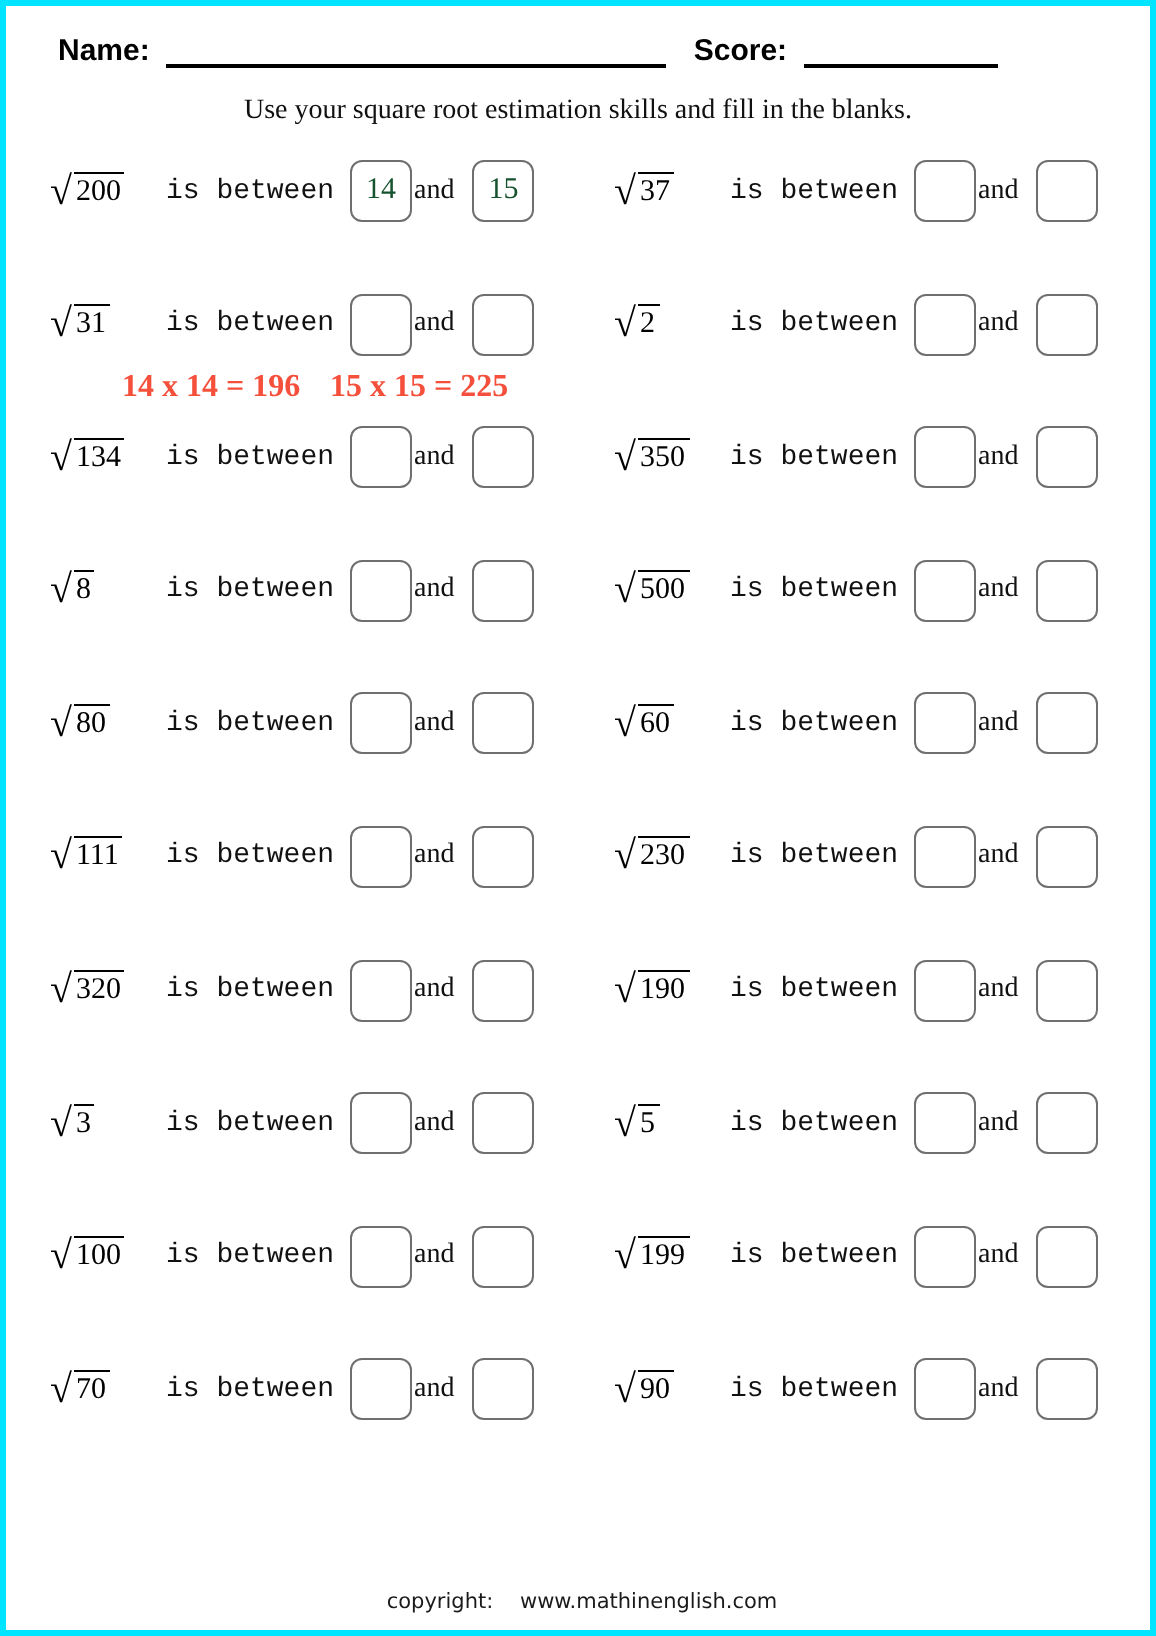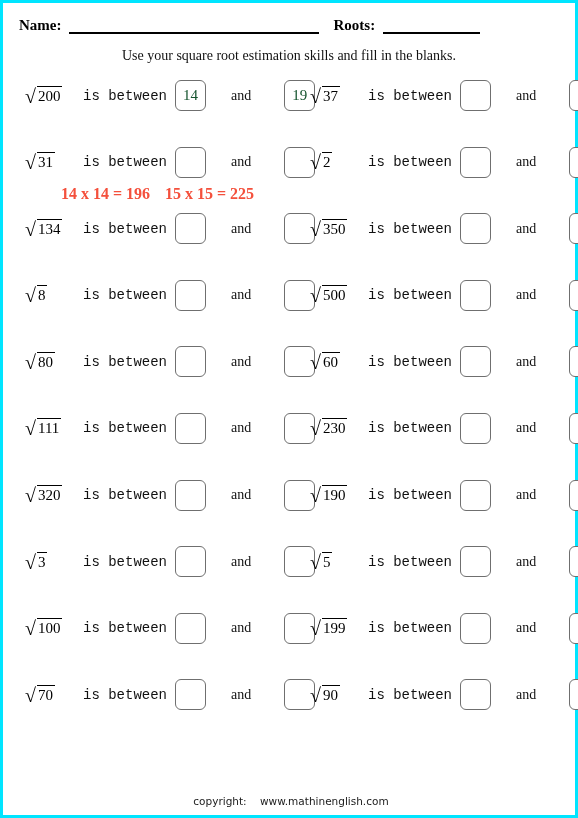--- a/index.html
+++ b/index.html
@@ -37,22 +37,22 @@
     font-family: "DejaVu Sans", sans-serif;
     font-size: 19px;
     font-weight: bold;
     color: #111111;
     letter-spacing: 0.2px;
   }
   
   .namescore {
     display: flex;
     align-items: flex-end;
-    margin: 14px 26px 0 16px;
-    font-family: Liberation Serif, serif;
+    margin: 14px 26px 0 26px;
+    font-family: Liberation Sans, sans-serif;
     font-size: 15px;
     font-weight: bold;
     color: #000000;
   }
   .ns-label { white-space: nowrap; }
   .ns-rule {
     border-bottom: 2px solid #000;
     height: 14px;
   }
   .ns-rule.name { width: 250px; margin: 0 14px 0 8px; }
@@ -109,21 +109,21 @@
     font-family: Liberation Mono, monospace;
     font-size: 14px;
     color: #111;
     margin-left: 6px;
     white-space: nowrap;
   }
   .andtxt {
     font-family: "Liberation Serif", serif;
     font-size: 14px;
     color: #111;
-    margin: 0 25px;
+    margin: 0 1px;
   }
   .ansbox {
     width: 31px;
     height: 31px;
     border: 1px solid #6f6f6f;
     border-radius: 6px;
     background: #ffffff;
     display: inline-flex;
     align-items: center;
     justify-content: center;
@@ -164,37 +164,37 @@
 </style>
 </head>
 <body>
 
 <div class="page">
 
 
   <div class="namescore">
     <span class="ns-label">Name:</span>
     <span class="ns-rule name"></span>
-    <span class="ns-label">Roots:</span>
+    <span class="ns-label">Score:</span>
     <span class="ns-rule score"></span>
   </div>
 
   <div class="instruction">Use your square root estimation skills and fill in the blanks.</div>
 
   <div class="grid" id="grid">
       <div class="row">
         <div class="cell left">
           <span class="radical">
             <span class="sqrt-sign">√</span>
             <span class="radicand">200</span>
           </span>
           <span class="between">is between</span>
           <span class="ansbox filled">14</span>
           <span class="andtxt">and</span>
-          <span class="ansbox filled">19</span>
+          <span class="ansbox filled">15</span>
         </div>
         <div class="cell right">
           <span class="radical">
             <span class="sqrt-sign">√</span>
             <span class="radicand">37</span>
           </span>
           <span class="between">is between</span>
           <span class="ansbox"></span>
           <span class="andtxt">and</span>
           <span class="ansbox"></span>

